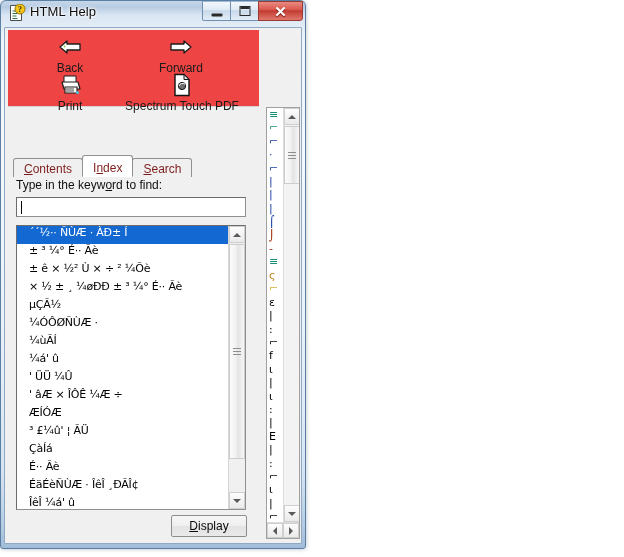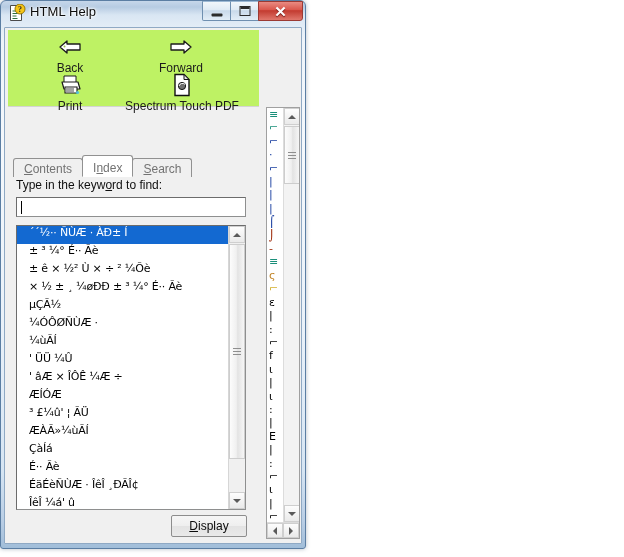--- a/index.html
+++ b/index.html
@@ -145,21 +145,21 @@
     box-sizing: border-box;
   }
 
   
   .toolbar {
     position: absolute;
     left: 3px;
     top: 2px;
     width: 251px;
     height: 76px;
-    background: #bef264;
+    background: #ef4444;
     border-bottom: 1px solid #d3d3d3;
   }
 
   .tb-item {
     position: absolute;
     width: 98px;
     text-align: center;
     cursor: default;
   }
 
@@ -206,21 +206,21 @@
     display: flex;
     align-items: flex-end;
     height: 22px;
   }
 
   .tab {
     position: relative;
     height: 19px;
     padding: 2px 10px 0 10px;
     font-size: 12px;
-    color: #737373;
+    color: #7f1d1d;
     background: #f0f0f0;
     border: 1px solid #919191;
     border-bottom: none;
     border-radius: 3px 3px 0 0;
     box-sizing: border-box;
     margin-right: -1px;
     line-height: 17px;
     white-space: nowrap;
     cursor: default;
   }
@@ -622,25 +622,25 @@
 
           <div class="listbox">
             <div class="list-items" id="list-items">
                 <div class="list-item selected">´´½·· ÑÙÆ · ÀÐ± Í</div>
                 <div class="list-item">± ³ ¼° É·· Ãè</div>
                 <div class="list-item">± ê × ½² Ù × ÷ ² ¼Õè</div>
                 <div class="list-item">× ½ ± ¸ ¼øÐÐ ± ³ ¼° É·· Ãè</div>
                 <div class="list-item">µÇÃ½</div>
                 <div class="list-item">¼ÓÔØÑÙÆ ·</div>
                 <div class="list-item">¼ùÃÍ</div>
+                <div class="list-item">¼á' û</div>
                 <div class="list-item">' ÜÜ ¼Û</div>
                 <div class="list-item">' âÆ × ÎÔÊ ¼Æ ÷</div>
                 <div class="list-item">ÆÍÓÆ</div>
                 <div class="list-item">³ £¼û' ¦ ÃÜ</div>
-                <div class="list-item">ÆÀÃ»¼ùÃÍ</div>
                 <div class="list-item">ÇàÍá</div>
                 <div class="list-item">É·· Ãè</div>
                 <div class="list-item">ÉäÉèÑÙÆ · ÎêÎ ¸ÐÃÎ¢</div>
                 <div class="list-item">ÎêÎ ¼á' û</div>
               </div>
             <div class="vscroll">
               <div class="sb-btn up">
                 <div class="arrow-up"></div>
               </div>
               <div class="sb-thumb" style="top:18px;height:215px;">

